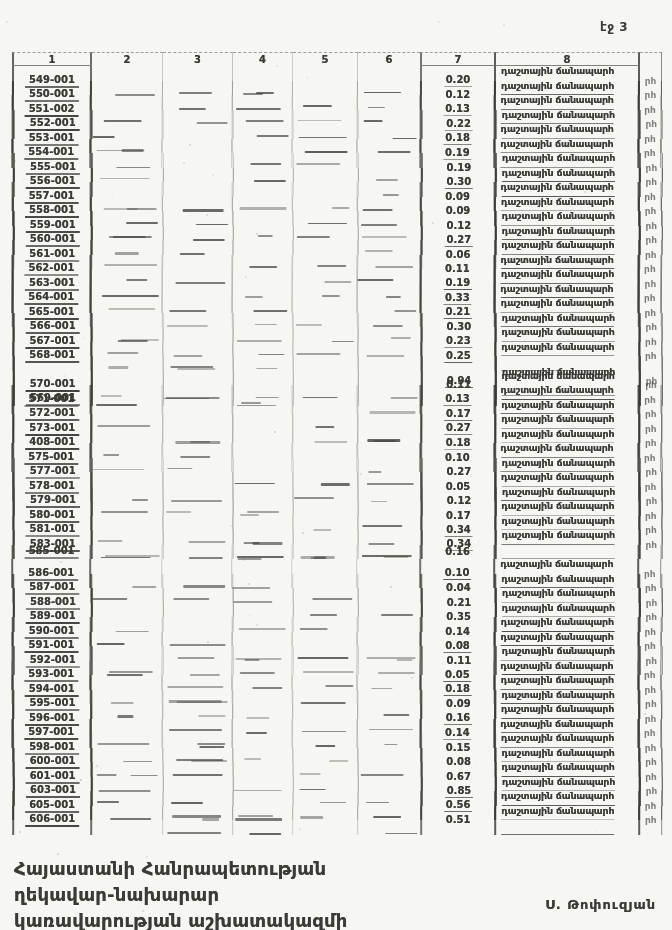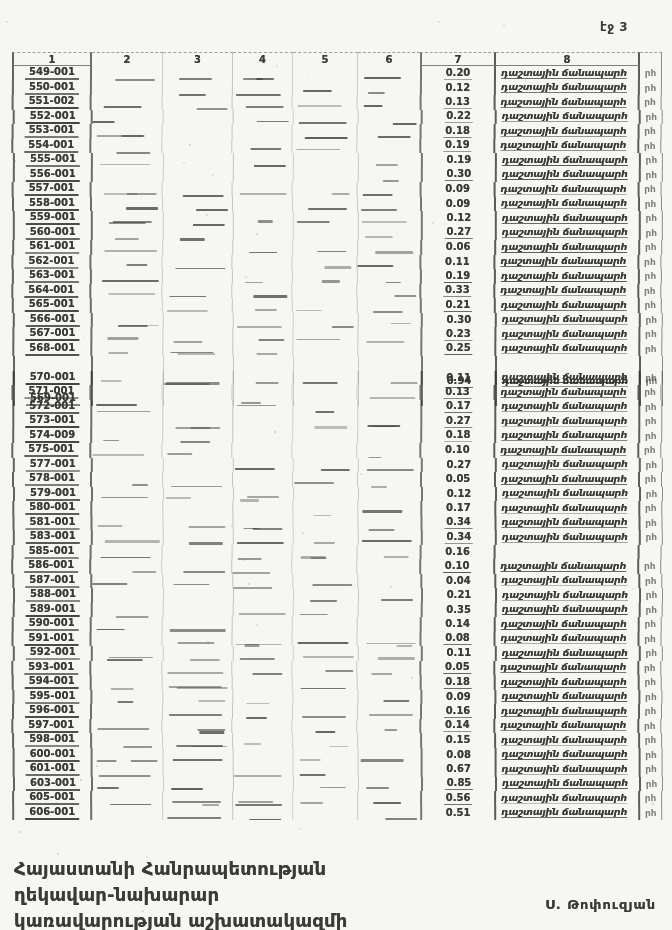--- a/index.html
+++ b/index.html
@@ -37,21 +37,21 @@
   .c3{border-right:1px solid rgba(50,50,46,.20);}
   .c4{border-right:1px solid rgba(50,50,46,.24);}
   .c6{border-left:2px solid rgba(50,50,46,.65);border-right:2px solid rgba(50,50,46,.78);}
   .c7{border-right:2px solid rgba(50,50,46,.78);}
   .c8{border-right:1.5px solid rgba(50,50,46,.55);}
   .header .cell{font-size:10px;border-top:1px dashed rgba(50,50,46,.45);}
   .header .c0,.header .c6,.header .c7{border-bottom:1.5px solid rgba(50,50,46,.6);}
   .idtext{display:inline-block;padding:0 4px 1px;line-height:11px;}
   .valtext{display:inline-block;padding:0 2px 1px;line-height:11px;}
   .lblcell{justify-content:flex-start !important;padding-left:5px;font-size:9.5px;letter-spacing:-.2px;}
-  .lbltext{display:inline-block;padding-bottom:0;line-height:10px;font-style:italic;}
+  .lbltext{display:inline-block;padding-bottom:18px;line-height:10px;}
   .markcell{font-size:9px;color:rgba(60,60,55,.65);text-shadow:none;}
   .dash{position:absolute;background:#3a3a36;border-radius:1px;}
   .totals .cell{border-bottom:1.5px solid rgba(50,50,46,.5);font-size:10.5px;}
   .totals .c0 .idtext{border-bottom:2px solid rgba(45,45,41,.8);}
   .boxed{border:1.5px solid rgba(50,50,46,.75);padding:0 5px 1px;line-height:12px;}
   .footer{
     position:absolute;left:14px;top:856px;font-size:18px;font-weight:700;
     color:#3a3a36;line-height:1.45;letter-spacing:.2px;
     text-shadow:0 0 .6px rgba(55,55,50,.7);
   }
@@ -686,21 +686,21 @@
         <div class="cell c6">
           <span class="valtext" style="border-bottom: 1.5px solid rgba(45, 45, 41, 0.54);">0.27</span>
         </div>
         <div class="cell c7 lblcell">
           <span class="lbltext" style="border-bottom: 1.5px solid rgba(45, 45, 41, 0.27);">դաշտային ճանապարհ</span>
         </div>
         <div class="cell c8 markcell">րհ</div>
       </div>
       <div class="row" style="transform: translateX(0.2px);">
         <div class="cell c0">
-          <span class="idtext" style="border-bottom: 2px solid rgba(45, 45, 41, 0.87);">574-009</span>
+          <span class="idtext" style="border-bottom: 2px solid rgba(45, 45, 41, 0.87);">408-001</span>
         </div>
         <div class="cell c1">
           <div class="dash" style="width: 23.3837%; left: 15.3214%; height: 1.6px; bottom: 1.7px; opacity: 0.52;"></div>
         </div>
         <div class="cell c2">
           <div class="dash" style="width: 42.8605%; left: 25.3277%; height: 1.8px; bottom: -0.2px; opacity: 0.59;"></div>
         </div>
         <div class="cell c3"></div>
         <div class="cell c4"></div>
         <div class="cell c5"></div>

